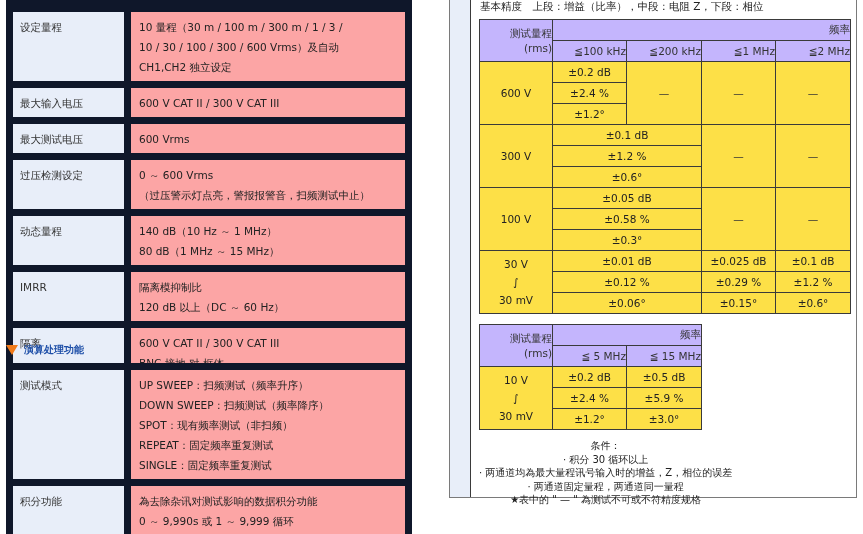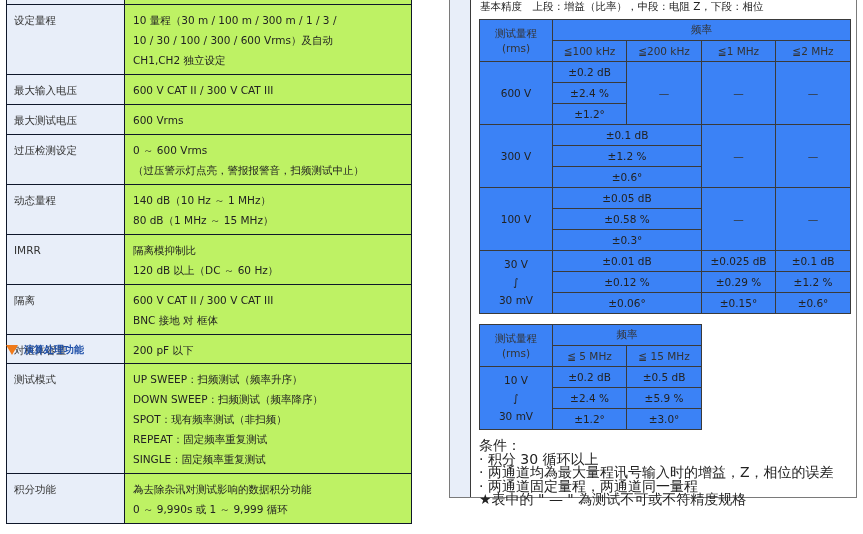--- a/index.html
+++ b/index.html
@@ -1,44 +1,44 @@
 <!DOCTYPE html>
 <html><head>
 <meta charset="utf-8">
 <style>
   * { box-sizing: border-box; margin: 0; padding: 0; }
   html, body { width: 863px; height: 534px; background: #ffffff; overflow: hidden; }
   body { position: relative; font-family: "DejaVu Sans", "Liberation Sans", sans-serif; color: #222; font-size: 10.5px; }
 
   
   .spec-table { position: absolute; left: 6px; width: 406px; border-collapse: collapse; table-layout: fixed; }
-  .spec-table td { border: 1px solid #0f172a; vertical-align: top; padding: 5px 8px 4px 8px; line-height: 20px; font-size: 10.5px; }
+  .spec-table td { border: 7px solid #0f172a; vertical-align: top; padding: 5px 8px 4px 8px; line-height: 20px; font-size: 10.5px; }
   .spec-table td.lbl { width: 118px; background: #e8eef9; color: #333; padding-left: 7px; }
-  .spec-table td.val { background: #bef264; color: #222; }
+  .spec-table td.val { background: #fca5a5; color: #222; }
   .spec-table .line { display: block; white-space: nowrap; }
   #spec1 { top: -2px; }
   #spec2 { top: 363px; }
   .spec-table tr.topstub td { height: 6px; padding: 0; line-height: 0; }
 
   .section-title { position: absolute; left: 6px; top: 341px; height: 18px; display: flex; align-items: center; color: #1e4fa8; font-weight: bold; font-size: 10px; }
   .tri { width: 0; height: 0; border-left: 6px solid transparent; border-right: 6px solid transparent; border-top: 10px solid #f07a1a; margin-right: 6px; }
 
   
   .rpanel { position: absolute; left: 449px; top: -2px; width: 408px; height: 500px; border: 1px solid #7a7a7a; border-top: none; background: #fff; }
   .rstripe { position: absolute; left: 0; top: 0; width: 21px; height: 100%; background: #e8eef9; border-right: 1px solid #3a3a3a; }
   .rcaption { position: absolute; left: 30px; top: 2px; font-size: 10.5px; color: #222; white-space: nowrap; }
   .acc-table { position: absolute; border-collapse: collapse; table-layout: fixed; }
   .acc-table th, .acc-table td { border: 1px solid #3a3a3a; text-align: center; font-weight: normal; font-size: 10.5px; height: 21px; padding: 0; white-space: nowrap; }
-  .acc-table th { background: #3b82f6; color: #333; }
-  .acc-table td { background: #3b82f6; }
+  .acc-table th { background: #c4b5fd; color: #333; text-align: right; }
+  .acc-table td { background: #fde047; }
   .acc-table td.range { line-height: 18px; }
   .acc-table td.dash { color: #333; }
   #acc1 { left: 29px; top: 21px; width: 371px; }
   #acc2 { left: 29px; top: 326px; width: 222px; }
-  .notes { position: absolute; left: 29px; top: 441px; font-size: 14px; line-height: 13.5px; color: #222; }
+  .notes { position: absolute; left: 29px; top: 441px; font-size: 10px; line-height: 13.5px; color: #222; text-align: center; }
   .notes div { white-space: nowrap; }
 </style>
 </head>
 <body>
 
 <table class="spec-table" id="spec1">
   <tbody>
       <tr class="topstub">
         <td class="lbl"></td>
         <td class="val"></td>

